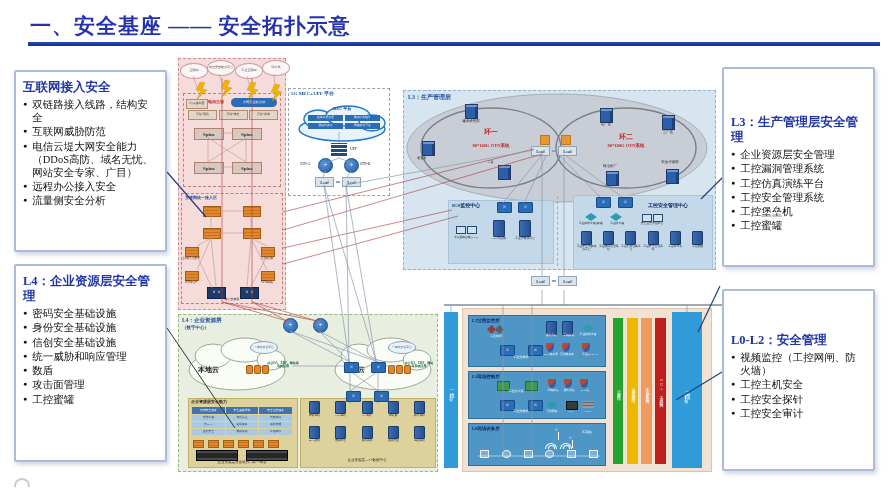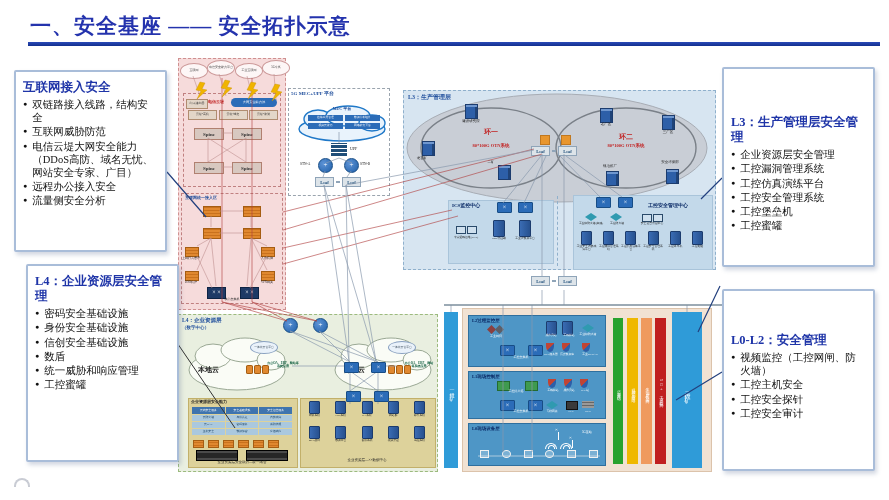--- a/index.html
+++ b/index.html
@@ -133,29 +133,30 @@
     <h3>互联网接入安全</h3>
     <ul>
 
     <li>双链路接入线路，结构安全</li>
         <li>互联网威胁防范</li>
         <li>电信云堤大网安全能力（DDoS高防、域名无忧、网站安全专家、广目）</li>
         <li>远程办公接入安全</li>
         <li>流量侧安全分析</li>
       </ul>
   </div>
-  <div class="panel" style="left:26px;top:264px;height:198px;z-index:40">
+  <div class="panel" style="left:14px;top:264px;height:198px;z-index:40">
     <h3>L4：企业资源层安全管理</h3>
     <ul>
 
         <li>密码安全基础设施</li>
         <li>身份安全基础设施</li>
         <li>信创安全基础设施</li>
+        <li>统一威胁和响应管理</li>
         <li>数盾</li>
-        <li>统一威胁和响应管理</li>
+        <li>攻击面管理</li>
         <li>工控蜜罐</li>
       </ul>
   </div>
 
   <div class="panel" style="left:722px;top:67px;height:200px;padding-top:46px;z-index:40">
     <h3>L3：生产管理层安全管理</h3>
     <ul>
 
     <li>企业资源层安全管理</li>
         <li>工控漏洞管理系统</li>

